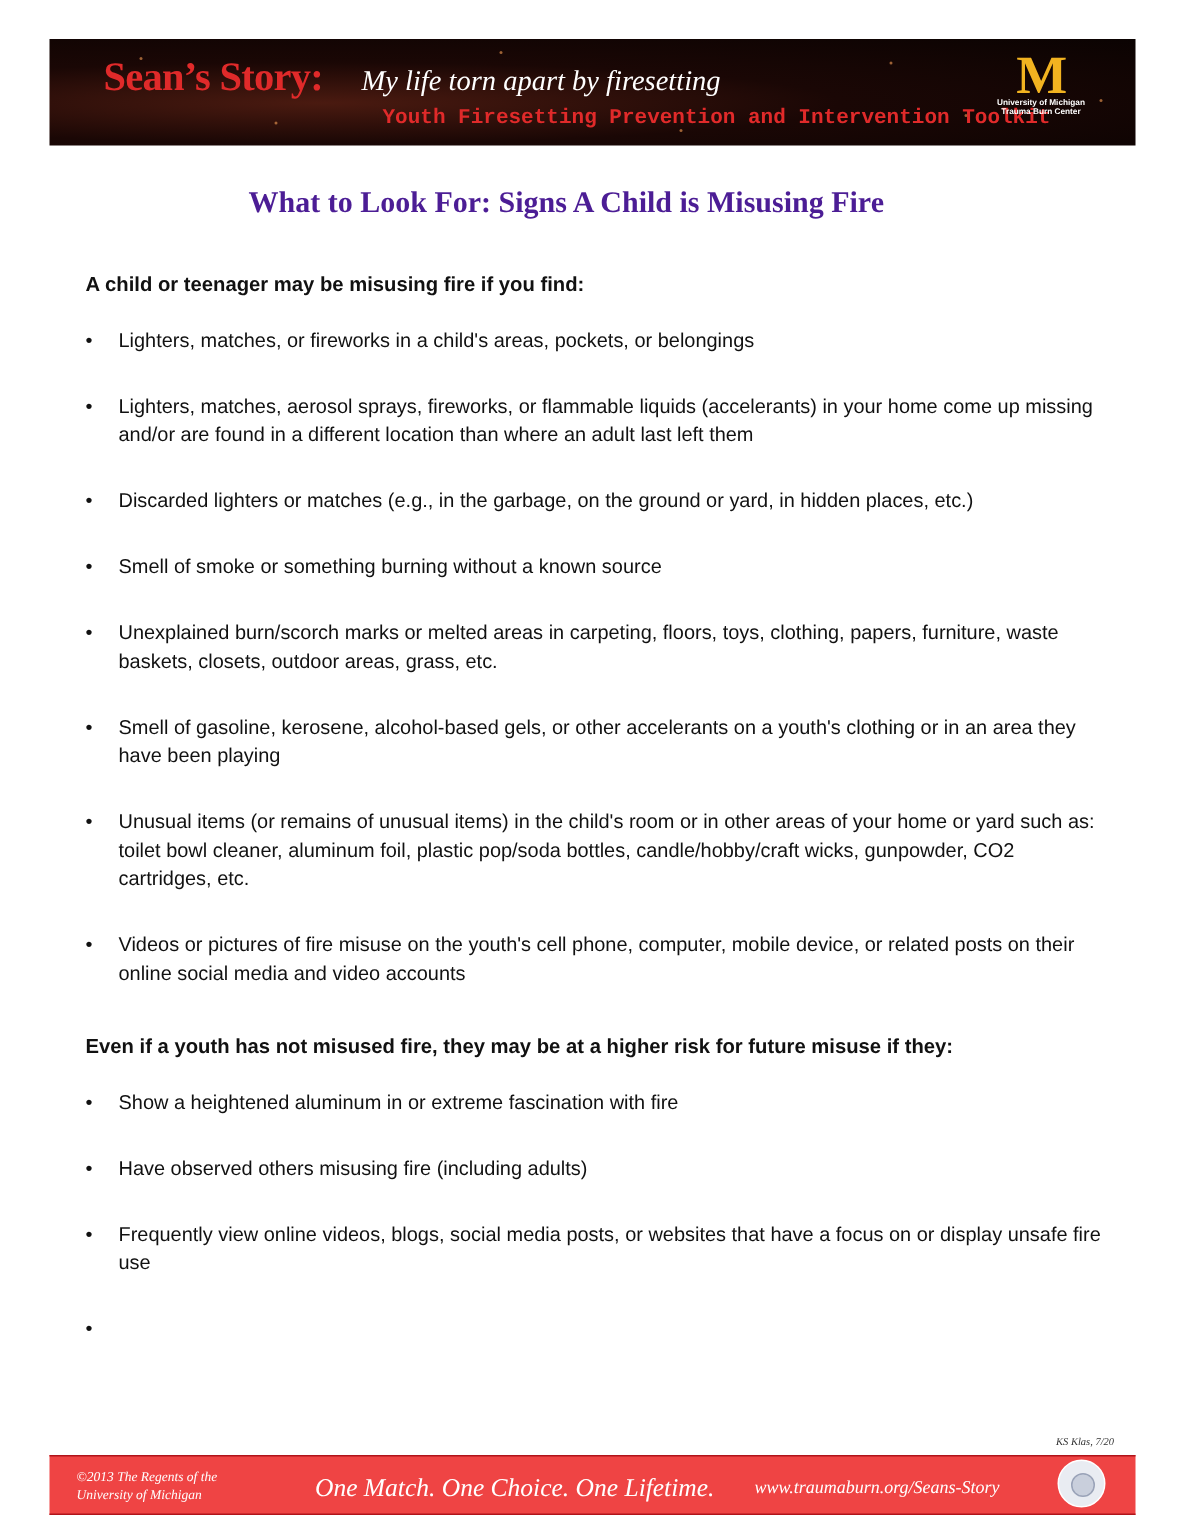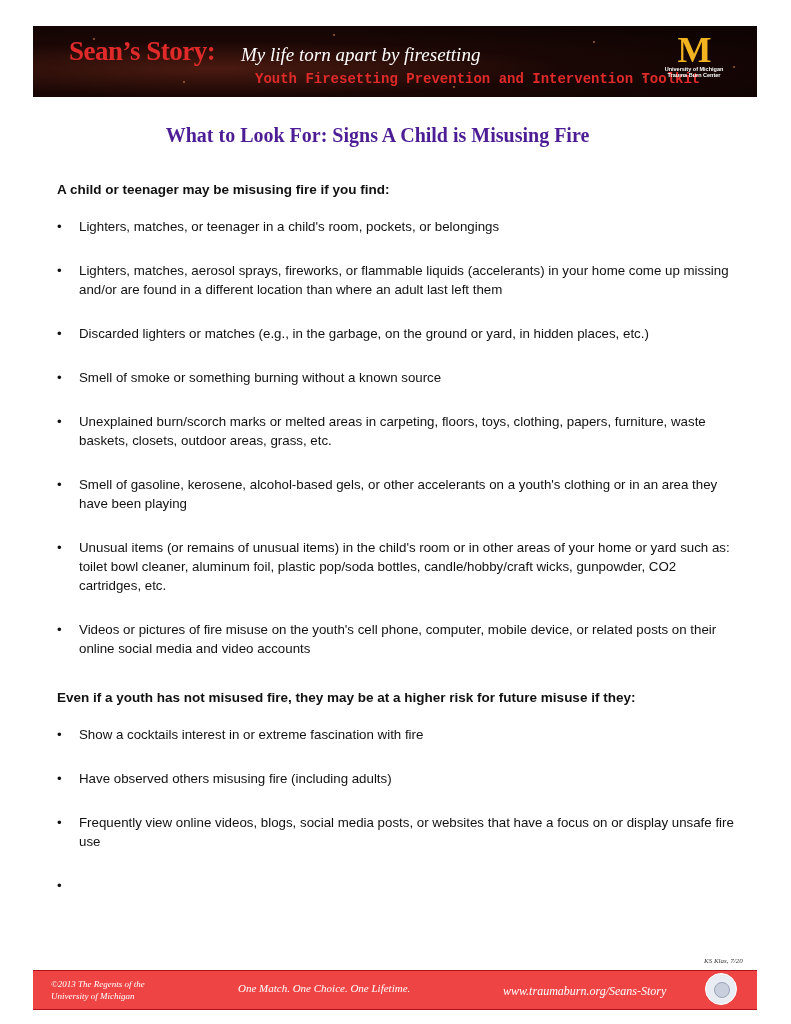--- a/index.html
+++ b/index.html
@@ -16,21 +16,21 @@
   .um-txt { font-size:5.5px; font-weight:bold; color:#fff; line-height:6px; }
   .title { position:absolute; left:0; width:755px; top:124px; text-align:center; font-family:"Liberation Serif", serif; font-weight:bold; font-size:20px; color:#4c1d95; }
   .content { position:absolute; left:57px; top:180px; width:680px; font-size:13.3px; line-height:19px; }
   .heading { font-weight:bold; font-size:13.5px; }
   ul { list-style:none; margin:0; padding:0; }
   li { position:relative; padding-left:22px; }
   li .bullet { position:absolute; left:0; top:0; }
   .footer-credit { position:absolute; left:704px; top:957px; font-family:"Liberation Serif", serif; font-style:italic; font-size:7px; color:#333; }
   .footer { position:absolute; left:33px; top:970px; width:724px; height:38px; background:#ef4444; border-top:1px solid #b0141a; border-bottom:1px solid #b0141a; }
   .f-copy { position:absolute; left:18px; top:7px; font-family:"Liberation Serif", serif; font-style:italic; font-size:9px; color:#fff; line-height:12px; width:120px; }
-  .f-slogan { position:absolute; left:177px; top:11px; font-family:"Liberation Serif", serif; font-style:italic; font-size:11px; color:#fff;margin-left:28px; }
+  .f-slogan { position:absolute; left:177px; top:11px; font-family:"Liberation Serif", serif; font-style:italic; font-size:17px; color:#fff; }
   .f-url { position:absolute; left:470px; top:13px; font-family:"Liberation Serif", serif; font-style:italic; font-size:12px; color:#fff; }
   .f-seal { position:absolute; left:672px; top:2px; width:32px; height:32px; border-radius:50%; background:#e9ecf2; border:1px solid #fff; box-sizing:border-box; }
   .f-seal::after { content:""; position:absolute; left:8px; top:8px; width:14px; height:14px; border-radius:50%; background:#c9cfdc; border:1px solid #9aa3b8; }
 </style>
 </head>
 <body>
 
 <div class="banner">
   <span class="spark" style="left:60px;top:12px"></span>
   <span class="spark" style="left:150px;top:55px"></span>
@@ -47,33 +47,33 @@
     <div class="um-txt">University of Michigan</div>
     <div class="um-txt">Trauma Burn Center</div>
   </div>
 </div>
 
 <div class="title">What to Look For:  Signs A Child is Misusing Fire</div>
 
 <div class="content">
   <div class="heading">A child or teenager may be misusing fire if you find:</div>
   <ul style="margin-top:18px;">
-    <li><span class="bullet">•</span><span>Lighters, matches, or teenager in a child's room, pockets, or belongings</span></li>
+    <li><span class="bullet">•</span><span>Lighters, matches, or fireworks in a child's areas, pockets, or belongings</span></li>
     <li style="margin-top:25px;"><span class="bullet">•</span><span>Lighters, matches, aerosol sprays, fireworks, or flammable liquids (accelerants) in your home come up missing and/or are found in a different location than where an adult last left them</span></li>
     <li style="margin-top:25px;"><span class="bullet">•</span><span>Discarded lighters or matches (e.g., in the garbage, on the ground or yard, in hidden places, etc.)</span></li>
     <li style="margin-top:25px;"><span class="bullet">•</span><span>Smell of smoke or something burning without a known source</span></li>
     <li style="margin-top:25px;"><span class="bullet">•</span><span>Unexplained burn/scorch marks or melted areas in carpeting, floors, toys, clothing, papers, furniture, waste baskets, closets, outdoor areas, grass, etc.</span></li>
     <li style="margin-top:25px;"><span class="bullet">•</span><span>Smell of gasoline, kerosene, alcohol-based gels, or other accelerants on a youth's clothing or in an area they have been playing</span></li>
     <li style="margin-top:25px;"><span class="bullet">•</span><span>Unusual items (or remains of unusual items) in the child's room or in other areas of your home or yard such as: toilet bowl cleaner, aluminum foil, plastic pop/soda bottles, candle/hobby/craft wicks, gunpowder, CO2 cartridges, etc.</span></li>
     <li style="margin-top:25px;"><span class="bullet">•</span><span>Videos or pictures of fire misuse on the youth's cell phone, computer, mobile device, or related posts on their online social media and video accounts</span></li>
   </ul>
 
   <div class="heading" style="margin-top:30px;">Even if a youth has not misused fire, they may be at a higher risk for future misuse if they:</div>
   <ul style="margin-top:18px;">
-    <li><span class="bullet">•</span><span>Show a cocktails interest in or extreme fascination with fire</span></li>
+    <li><span class="bullet">•</span><span>Show a heightened aluminum in or extreme fascination with fire</span></li>
     <li style="margin-top:25px;"><span class="bullet">•</span><span>Have observed others misusing fire (including adults)</span></li>
     <li style="margin-top:25px;"><span class="bullet">•</span><span>Frequently view online videos, blogs, social media posts, or websites that have a focus on or display unsafe fire use</span></li>
     <li style="margin-top:25px;"><span class="bullet">•</span></li>
   </ul>
 </div>
 
 <div class="footer-credit">KS Klas, 7/20</div>
 
 <div class="footer">
   <div class="f-copy">

